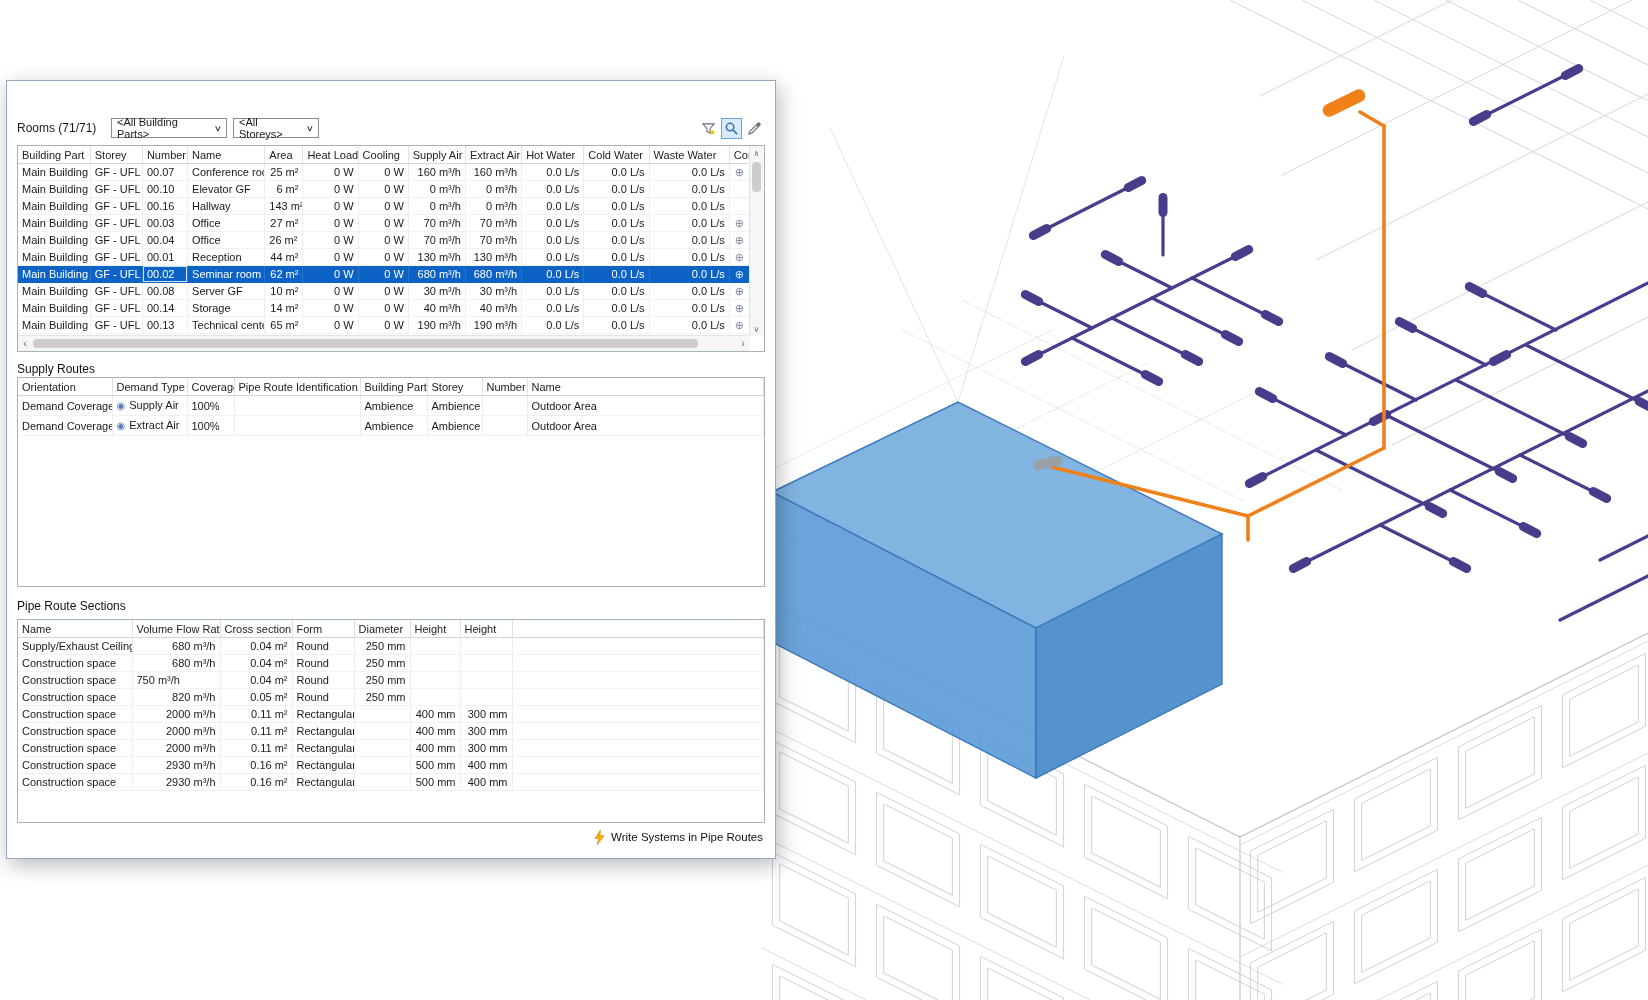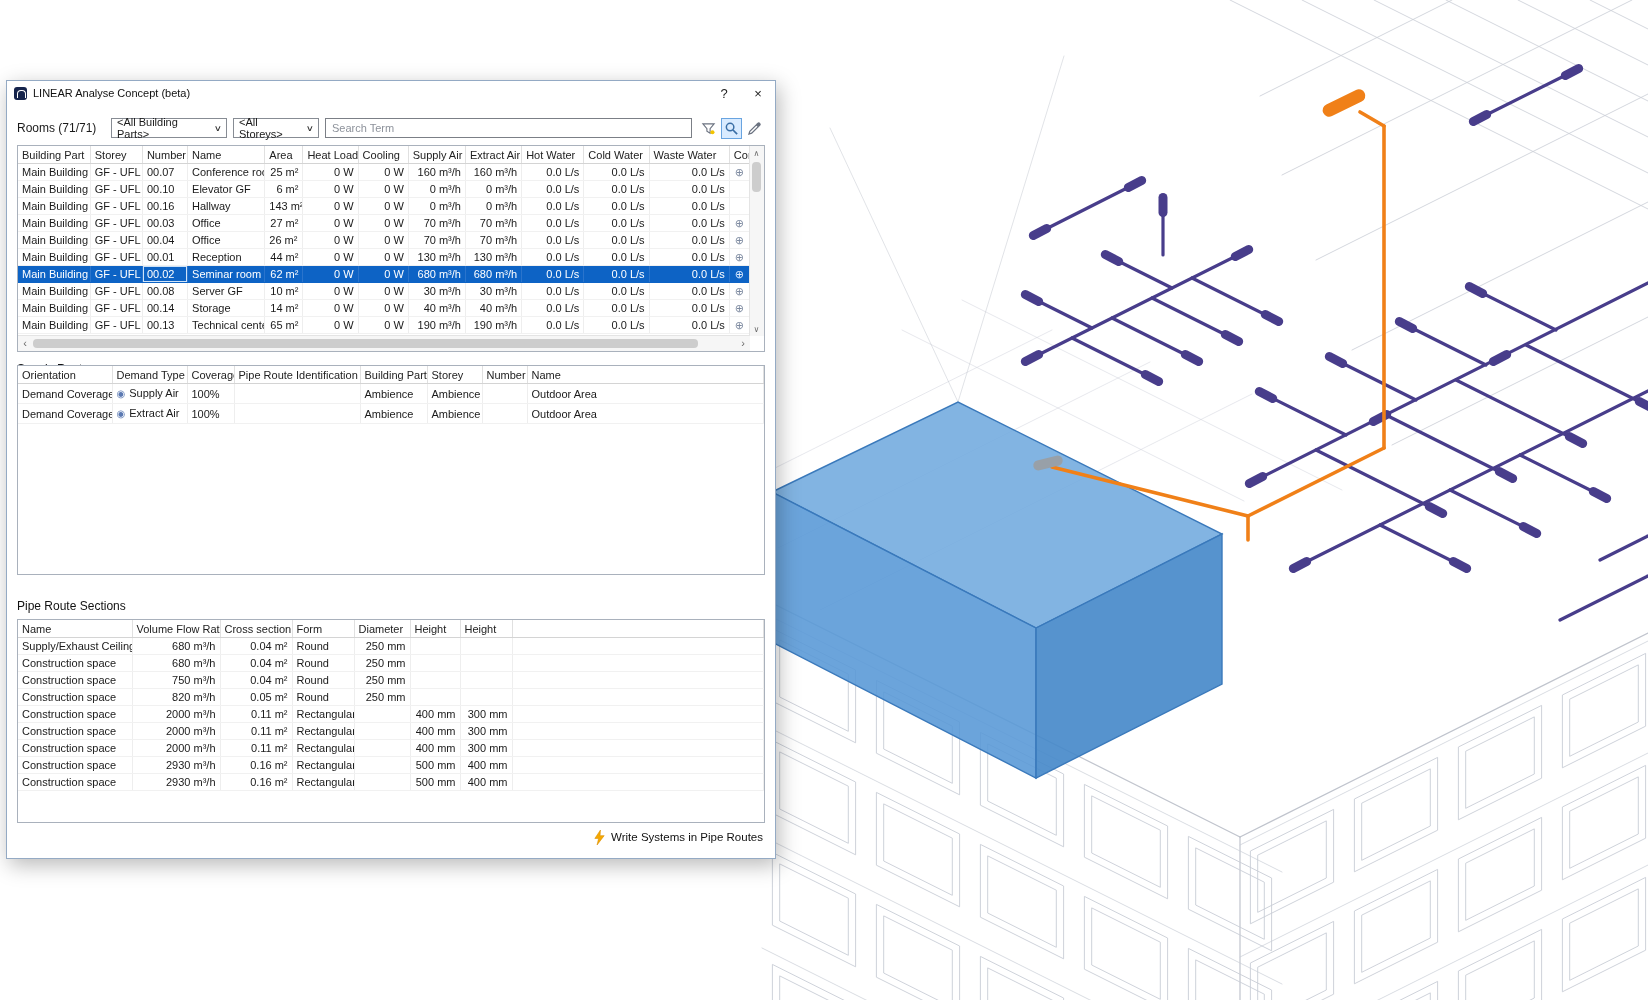--- a/index.html
+++ b/index.html
@@ -29,21 +29,21 @@
   .search{width:378px;height:20px;box-sizing:border-box;border:1px solid #7b7f86;padding:0 6px;
           font-size:11px;font-family:"Liberation Sans",sans-serif;color:#222}
   .search::placeholder{color:#8d929b}
   .iconbar{margin-left:auto;display:flex;align-items:center;gap:2px}
   .ibtn{width:21px;height:21px;border:1px solid transparent;background:transparent;display:flex;
         align-items:center;justify-content:center;padding:0}
   .ibtn.active{background:#d9ebff;border-color:#69a4e0}
   
   .panel{position:absolute;left:10px;right:10px;border:1px solid #a9b1bc;background:#fff;overflow:hidden}
   .rooms-panel{top:64px;height:205px}
-  .supply-panel{top:284px;height:208px}
+  .supply-panel{top:296px;height:208px}
   .pipes-panel{top:538px;height:202px}
   .sec-label{position:absolute;left:10px;font-size:12px;color:#111}
   .lbl-supply{top:281px}.lbl-pipes{top:518px}
   .tblwrap{position:absolute;left:0;top:0;right:0;bottom:0;overflow:hidden}
   .rooms-panel .tblwrap{right:14px;bottom:15px}
   table{border-collapse:collapse;table-layout:fixed;width:100%}
   th{font-weight:normal;text-align:left;padding:0 4px;height:17px;border-right:1px solid #e0e0e0;
      border-bottom:1px solid #d4d4d4;white-space:nowrap;overflow:hidden;color:#222}
   td{padding:0 4px;height:16px;line-height:16px;border-right:1px solid #eeeeee;border-bottom:1px solid #f1f1f1;
      white-space:nowrap;overflow:hidden}
@@ -232,39 +232,31 @@
       <line x1="1384" y1="448" x2="1248" y2="516" stroke="#f08018" stroke-width="3.6" stroke-opacity="1" stroke-linecap="round"></line>
       <line x1="1248" y1="516" x2="1248" y2="540" stroke="#f08018" stroke-width="3.6" stroke-opacity="1" stroke-linecap="round"></line>
       <line x1="1248" y1="516" x2="1052" y2="467" stroke="#f08018" stroke-width="3.6" stroke-opacity="1" stroke-linecap="round"></line>
       <rect x="1321" y="96.5" width="46" height="13" rx="6.5" fill="#f08018" transform="rotate(-26 1344 103)"></rect>
       <rect x="1033" y="458" width="30" height="10" rx="5" fill="#98a0a8" transform="rotate(-14 1048 463)"></rect>
     </g>
   </svg>
 
 <div class="dialog">
 
-  <div class="titlebar">
-    <span class="app-icon"></span>
-    <span class="tb-title">LINEAR Analyse Concept (beta)</span>
-    <span class="tb-spacer"></span>
-    <button class="tb-btn">?</button>
-    <button class="tb-btn">×</button>
-  </div>
 
   <div class="rooms-bar">
     <span class="rooms-heading">Rooms (71/71)</span>
     <div class="combo b1">
       <span>&lt;All Building Parts&gt;</span>
       <span class="chev">∨</span>
     </div>
     <div class="combo b2">
       <span>&lt;All Storeys&gt;</span>
       <span class="chev">∨</span>
     </div>
-    <input class="search" placeholder="Search Term" style="">
     <div class="iconbar">
       <button class="ibtn">
         <svg width="15" height="15" viewBox="0 0 16 16">
             <path d="M2 3h12L9.7 8.2V13l-3.4-2.2V8.2Z" fill="#fff" stroke="#6b7280" stroke-width="1.2"></path>
             <circle cx="12.2" cy="12" r="2.2" fill="#f3c400"></circle>
           </svg>
       </button>
       <button class="ibtn active">
         <svg width="15" height="15" viewBox="0 0 16 16">
             <circle cx="6.5" cy="6.5" r="4" fill="none" stroke="#3a6ea5" stroke-width="1.6"></circle>
@@ -575,21 +567,21 @@
               <td style="text-align: right;">680 m³/h</td>
               <td style="text-align: right;">0.04 m²</td>
               <td>Round</td>
               <td style="text-align: right;">250 mm</td>
               <td style="text-align: right;"></td>
               <td style="text-align: right;"></td>
               <td></td>
             </tr>
             <tr>
               <td>Construction space</td>
-              <td style="text-align: right;">750 m³/h</td>
+              <td style="text-align: left;">750 m³/h</td>
               <td style="text-align: right;">0.04 m²</td>
               <td>Round</td>
               <td style="text-align: right;">250 mm</td>
               <td style="text-align: right;"></td>
               <td style="text-align: right;"></td>
               <td></td>
             </tr>
             <tr>
               <td>Construction space</td>
               <td style="text-align: right;">820 m³/h</td>

